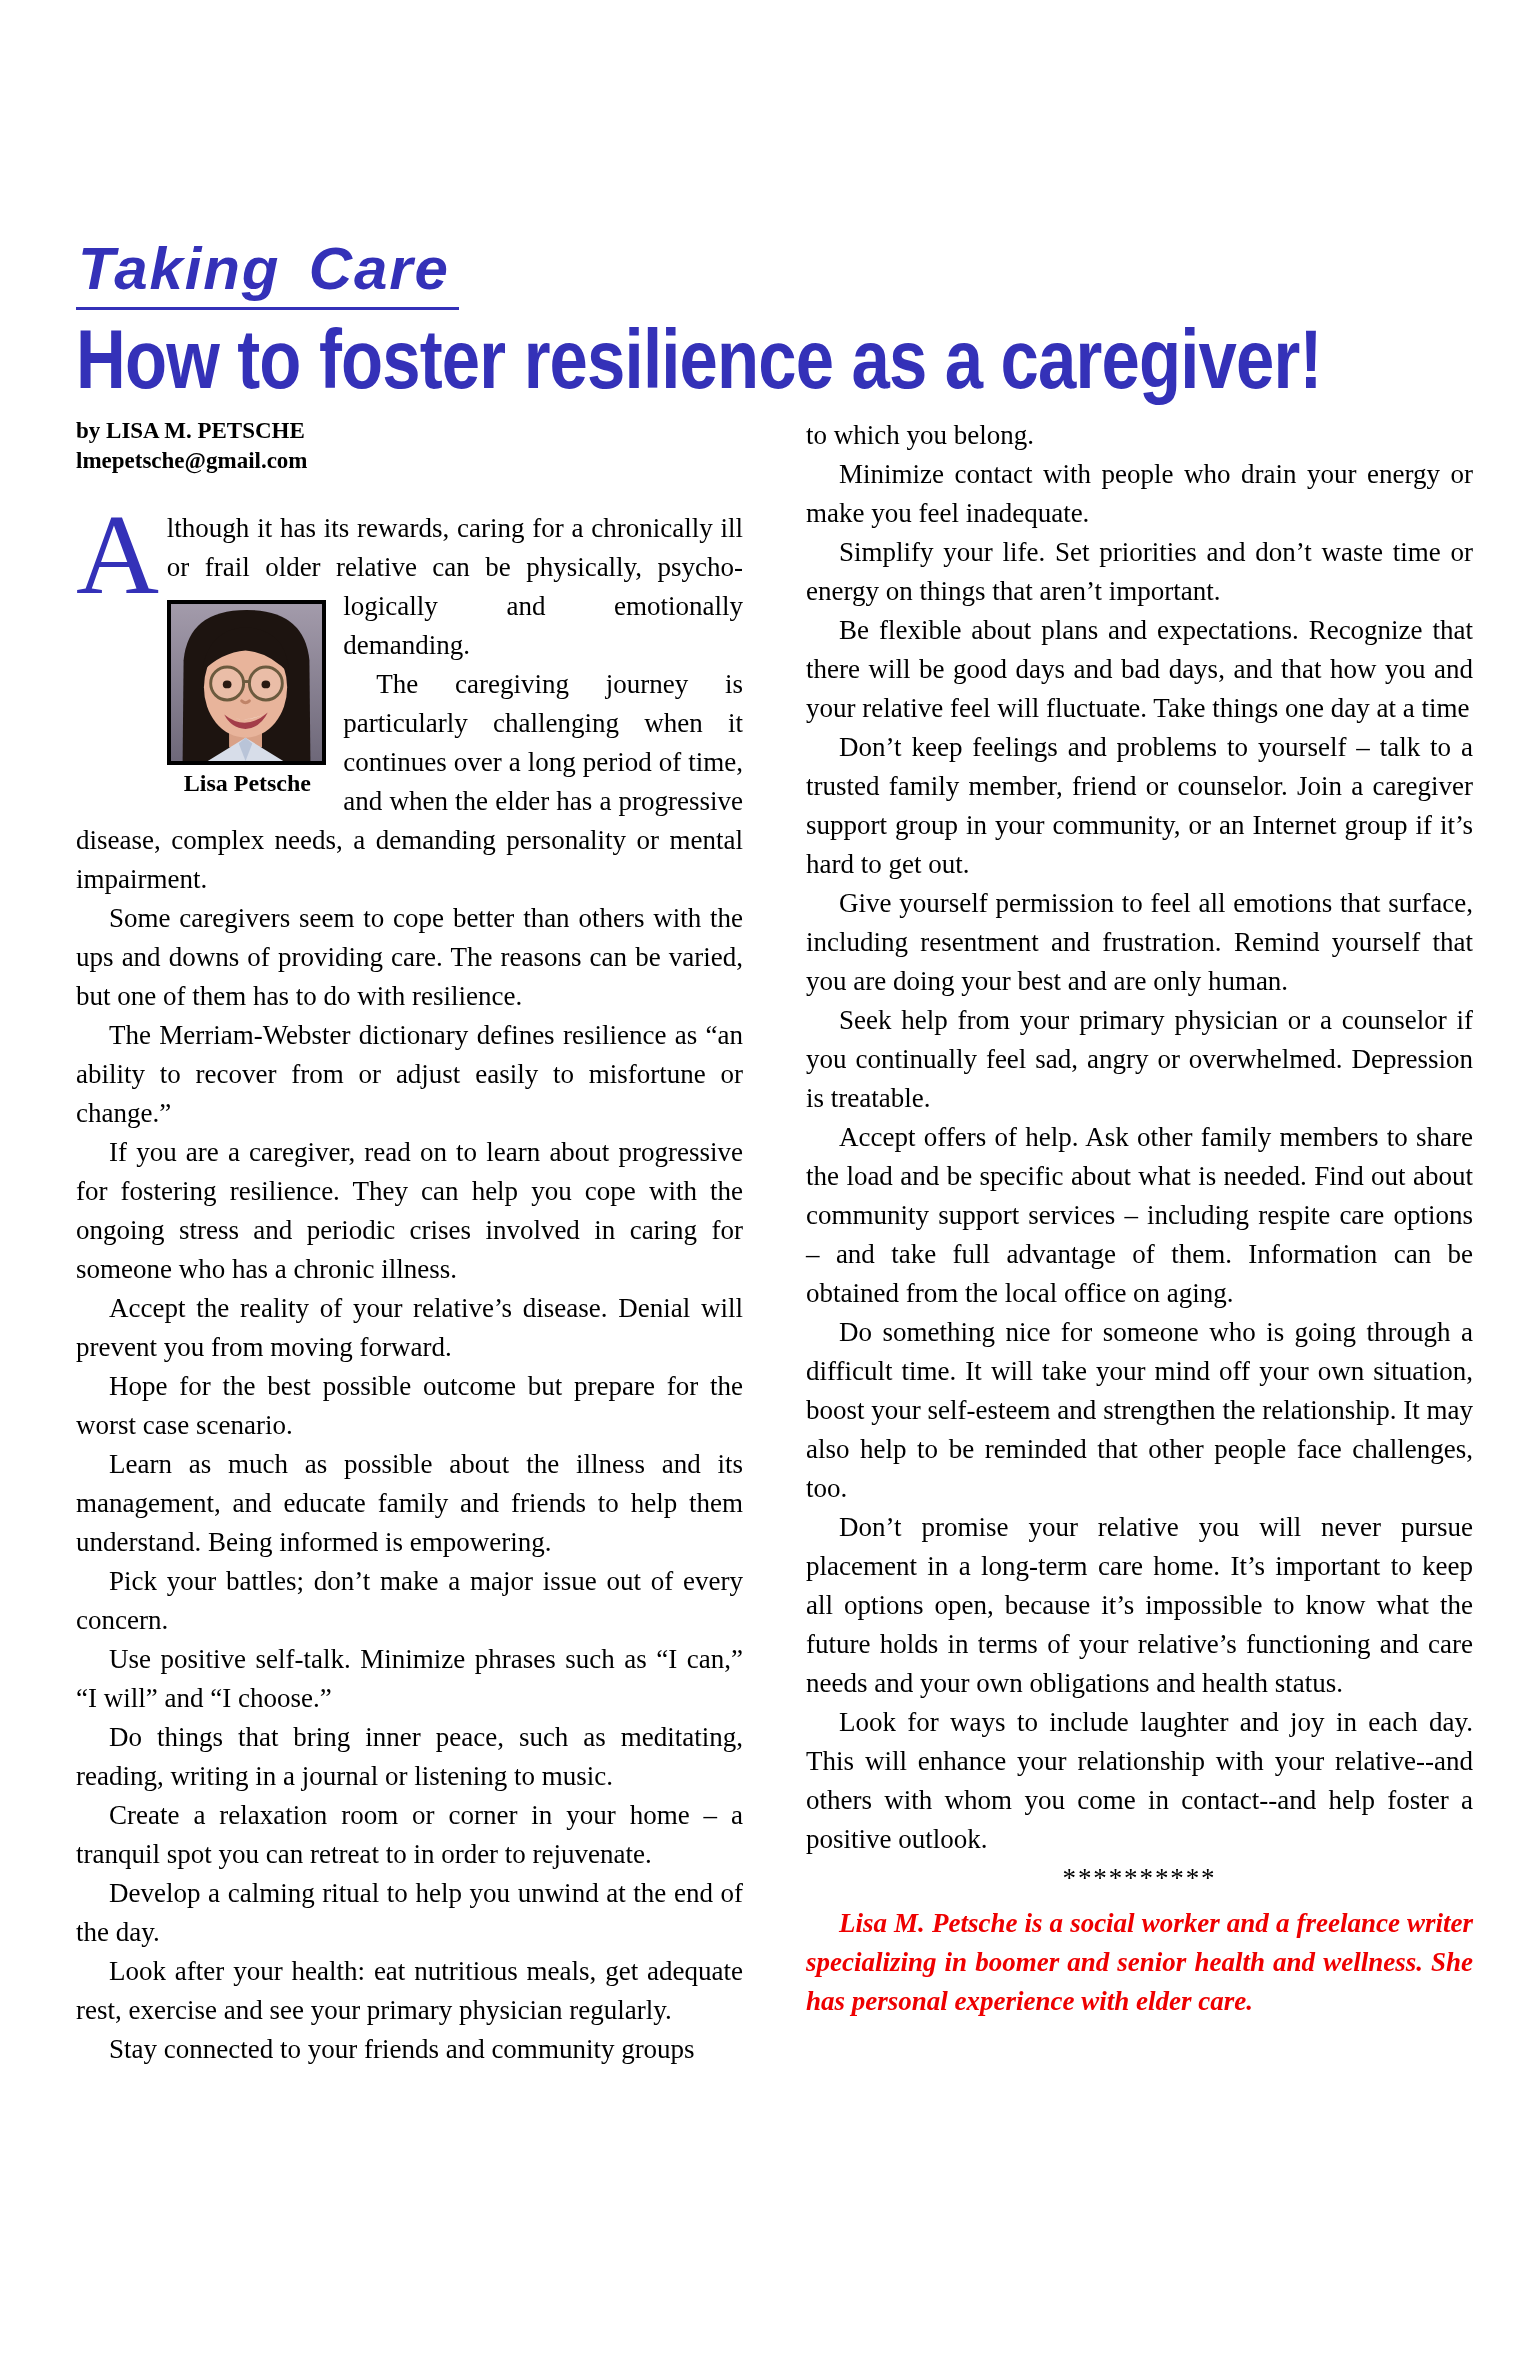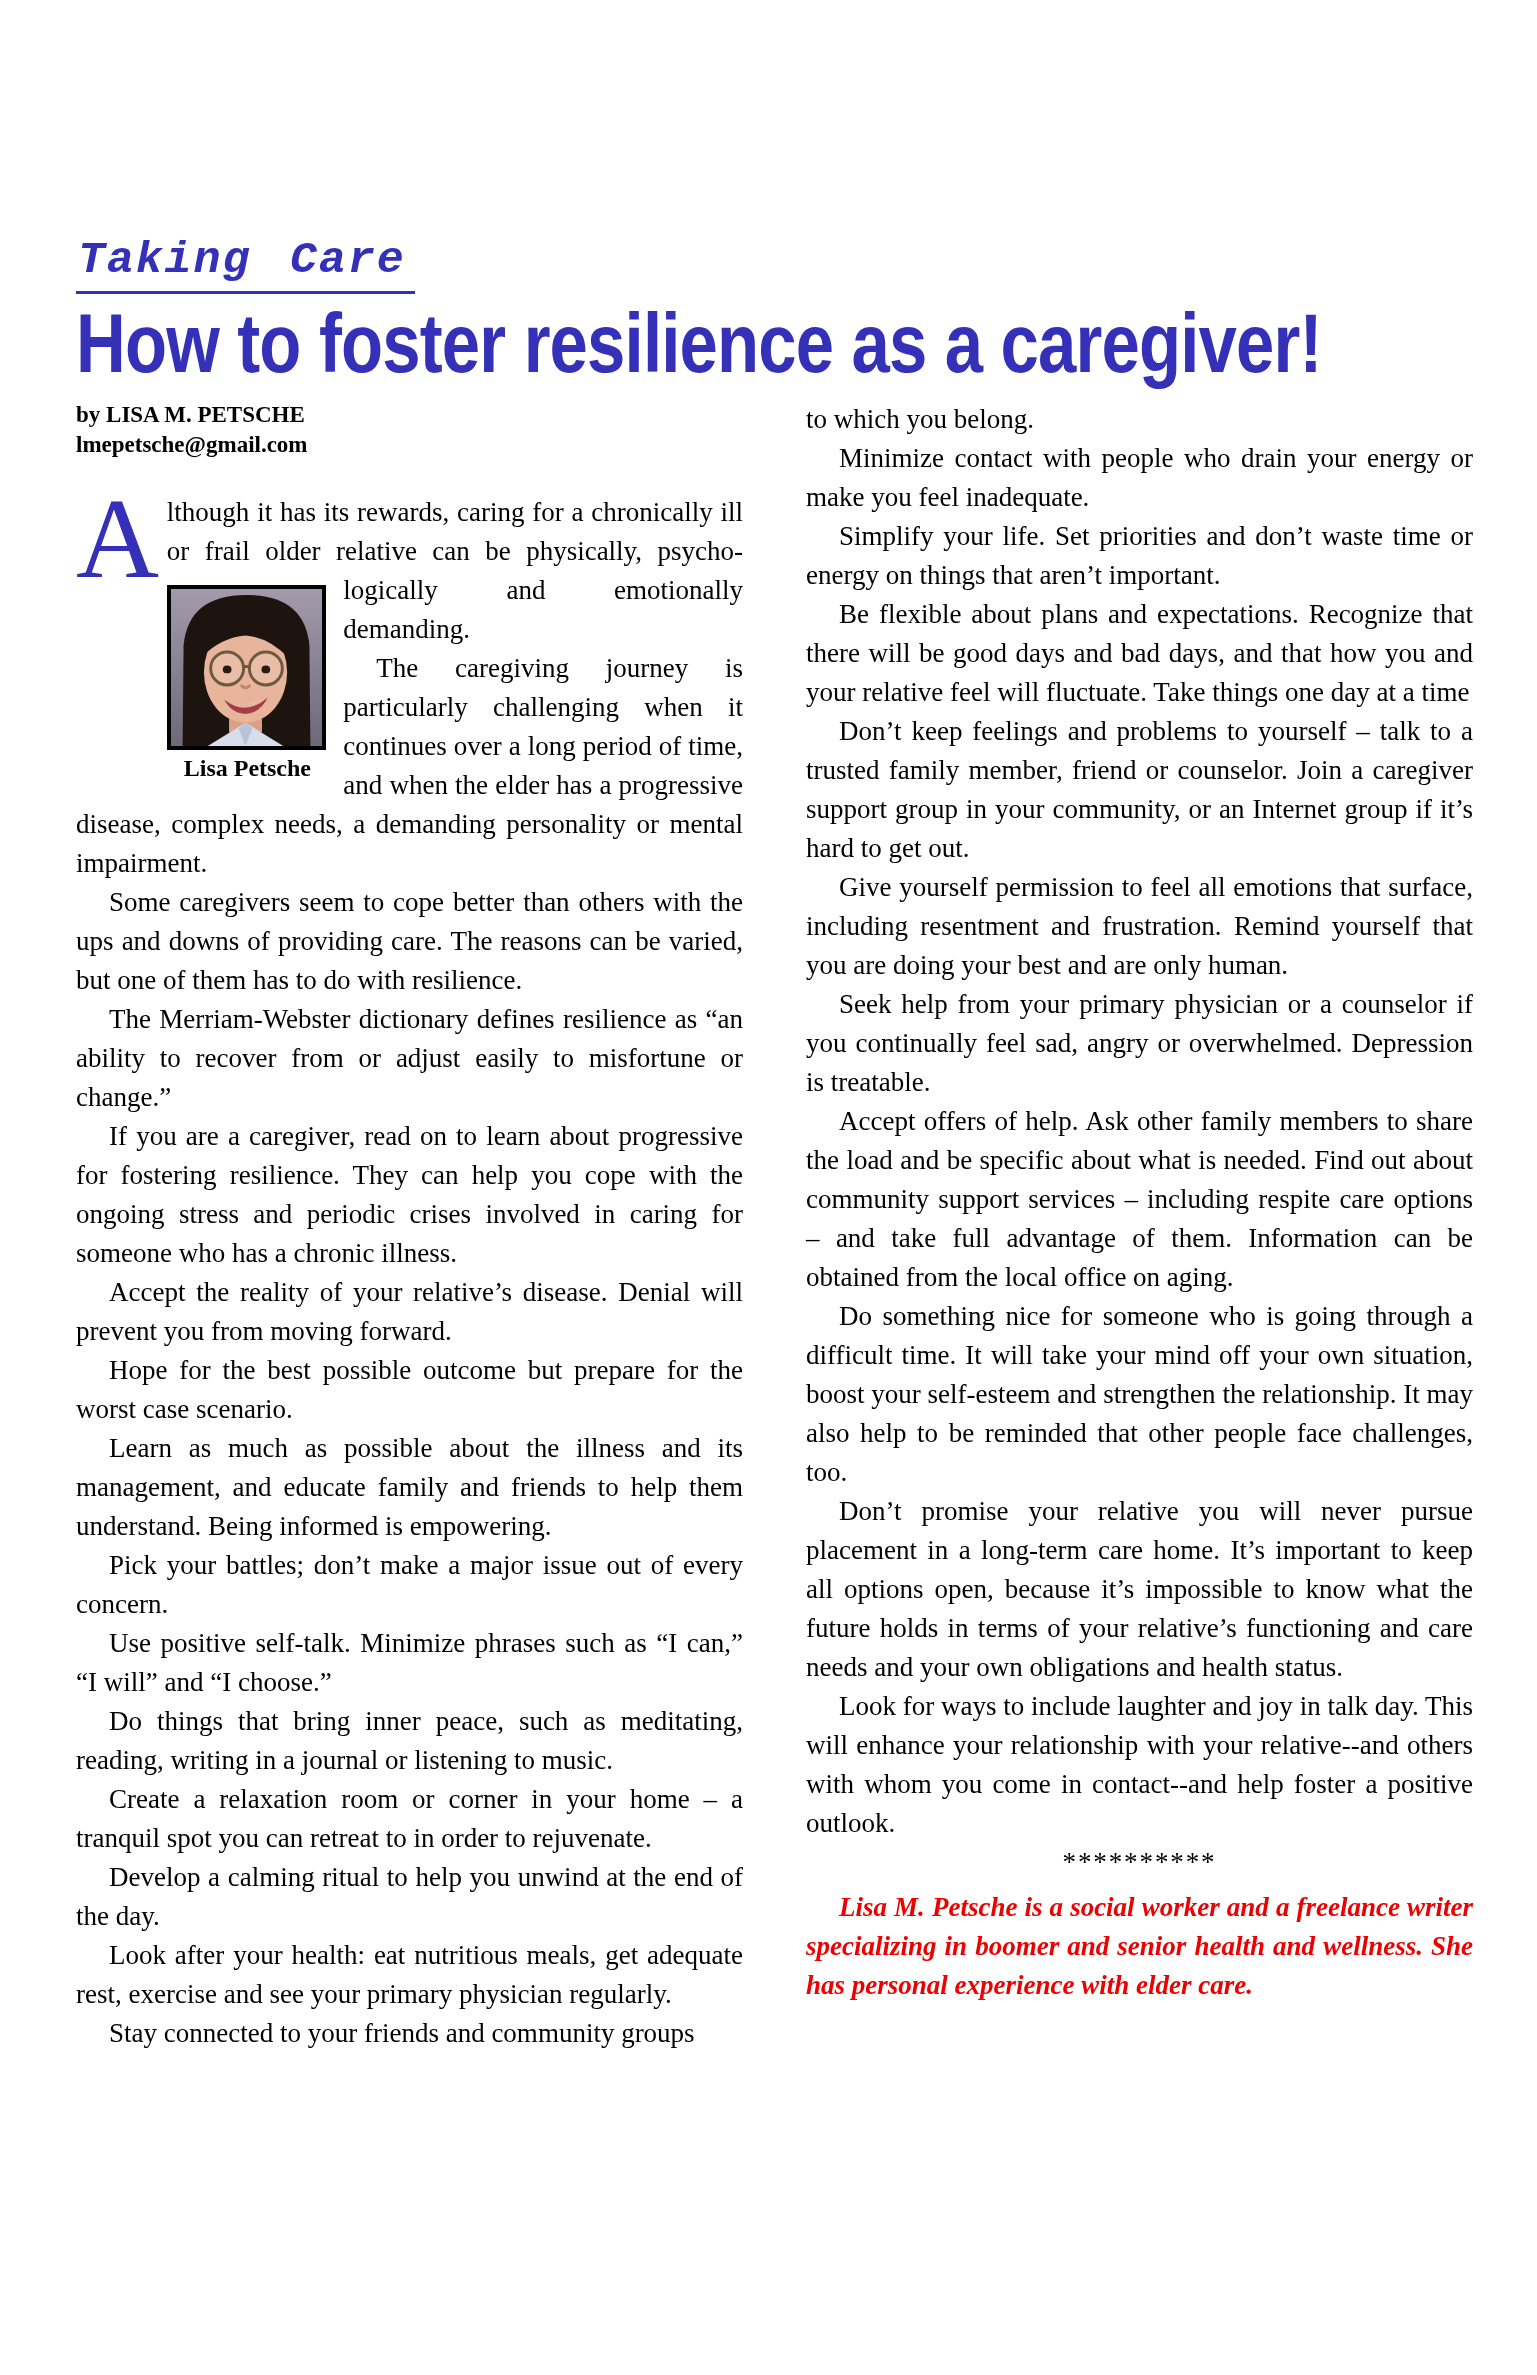--- a/index.html
+++ b/index.html
@@ -8,23 +8,23 @@
     font-family:"Liberation Serif", serif;
     color:#000;
     position:relative;
     overflow:hidden;
   }
   .page{padding:237px 64px 0 76px;}
 
   
   .kicker{
     display:inline-block;
-    font-family:Liberation Mono, monospace;
+    font-family:Liberation Sans, sans-serif;
     font-weight:bold;font-style:italic;
-    font-size:45px;line-height:1.05;
+    font-size:60px;line-height:1.05;
     letter-spacing:1.9px;word-spacing:9.7px;
     color:var(--accent,#3431b8);
     border-bottom:3.9px solid var(--accent,#3431b8);
     padding:0 9.7px 6.8px 1.9px;
   }
   .headline{
     font-family:"Liberation Sans", sans-serif;
     font-weight:bold;
     font-size:83px;line-height:1.02;
     letter-spacing:-1px;
@@ -146,20 +146,20 @@
       <p class="noindent">to which you belong.</p>
       <p>Minimize contact with people who drain your energy or make you feel inadequate.</p>
       <p>Simplify your life. Set priorities and don’t waste time or energy on things that aren’t important.</p>
       <p>Be flexible about plans and expectations. Recognize that there will be good days and bad days, and that how you and your relative feel will fluctuate. Take things one day at a time</p>
       <p>Don’t keep feelings and problems to yourself – talk to a trusted family member, friend or counselor. Join a caregiver support group in your community, or an Internet group if it’s hard to get out.</p>
       <p>Give yourself permission to feel all emotions that surface, including resentment and frustration. Remind yourself that you are doing your best and are only human.</p>
       <p>Seek help from your primary physician or a counselor if you continually feel sad, angry or overwhelmed. Depression is treatable.</p>
       <p>Accept offers of help. Ask other family members to share the load and be specific about what is needed. Find out about community support services – including respite care options – and take full advantage of them. Information can be obtained from the local office on aging.</p>
       <p>Do something nice for someone who is going through a difficult time. It will take your mind off your own situation, boost your self-esteem and strengthen the relationship. It may also help to be reminded that other people face challenges, too.</p>
       <p>Don’t promise your relative you will never pursue placement in a long-term care home. It’s important to keep all options open, because it’s impossible to know what the future holds in terms of your relative’s functioning and care needs and your own obligations and health status.</p>
-      <p>Look for ways to include laughter and joy in talk day. This will enhance your relationship with your relative--and others with whom you come in contact--and help foster a positive outlook.</p>
+      <p>Look for ways to include laughter and joy in each day. This will enhance your relationship with your relative--and others with whom you come in contact--and help foster a positive outlook.</p>
       <p class="divider">**********</p>
       <p class="bio">Lisa M. Petsche is a social worker and a freelance writer specializing in boomer and senior health and wellness. She has personal experience with elder care.</p>
     </div>
 
   </div>
 </div>
 
 
 </body></html>

